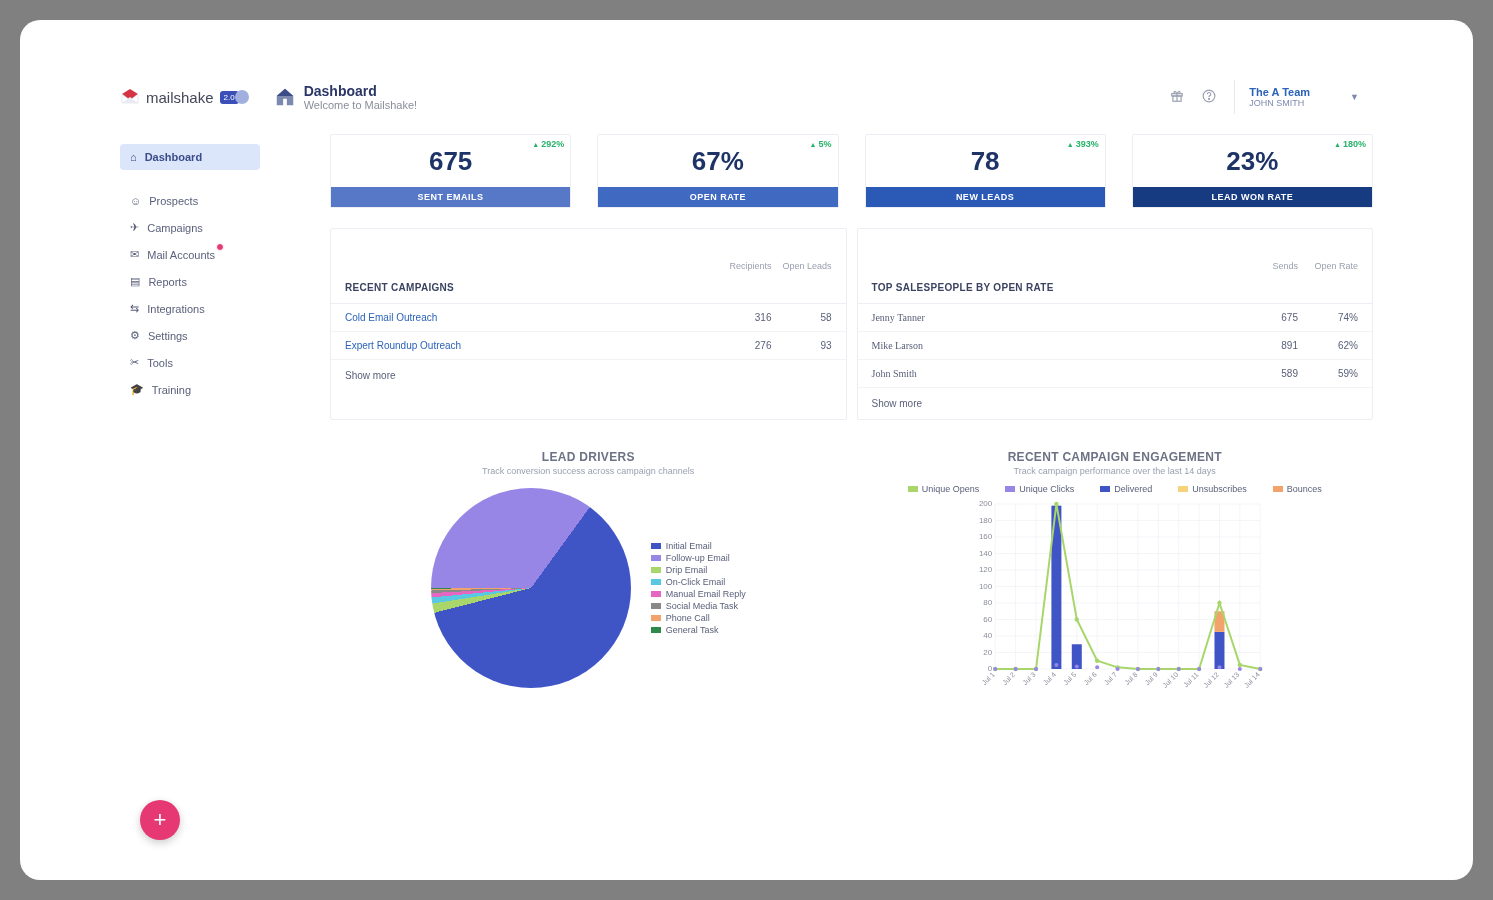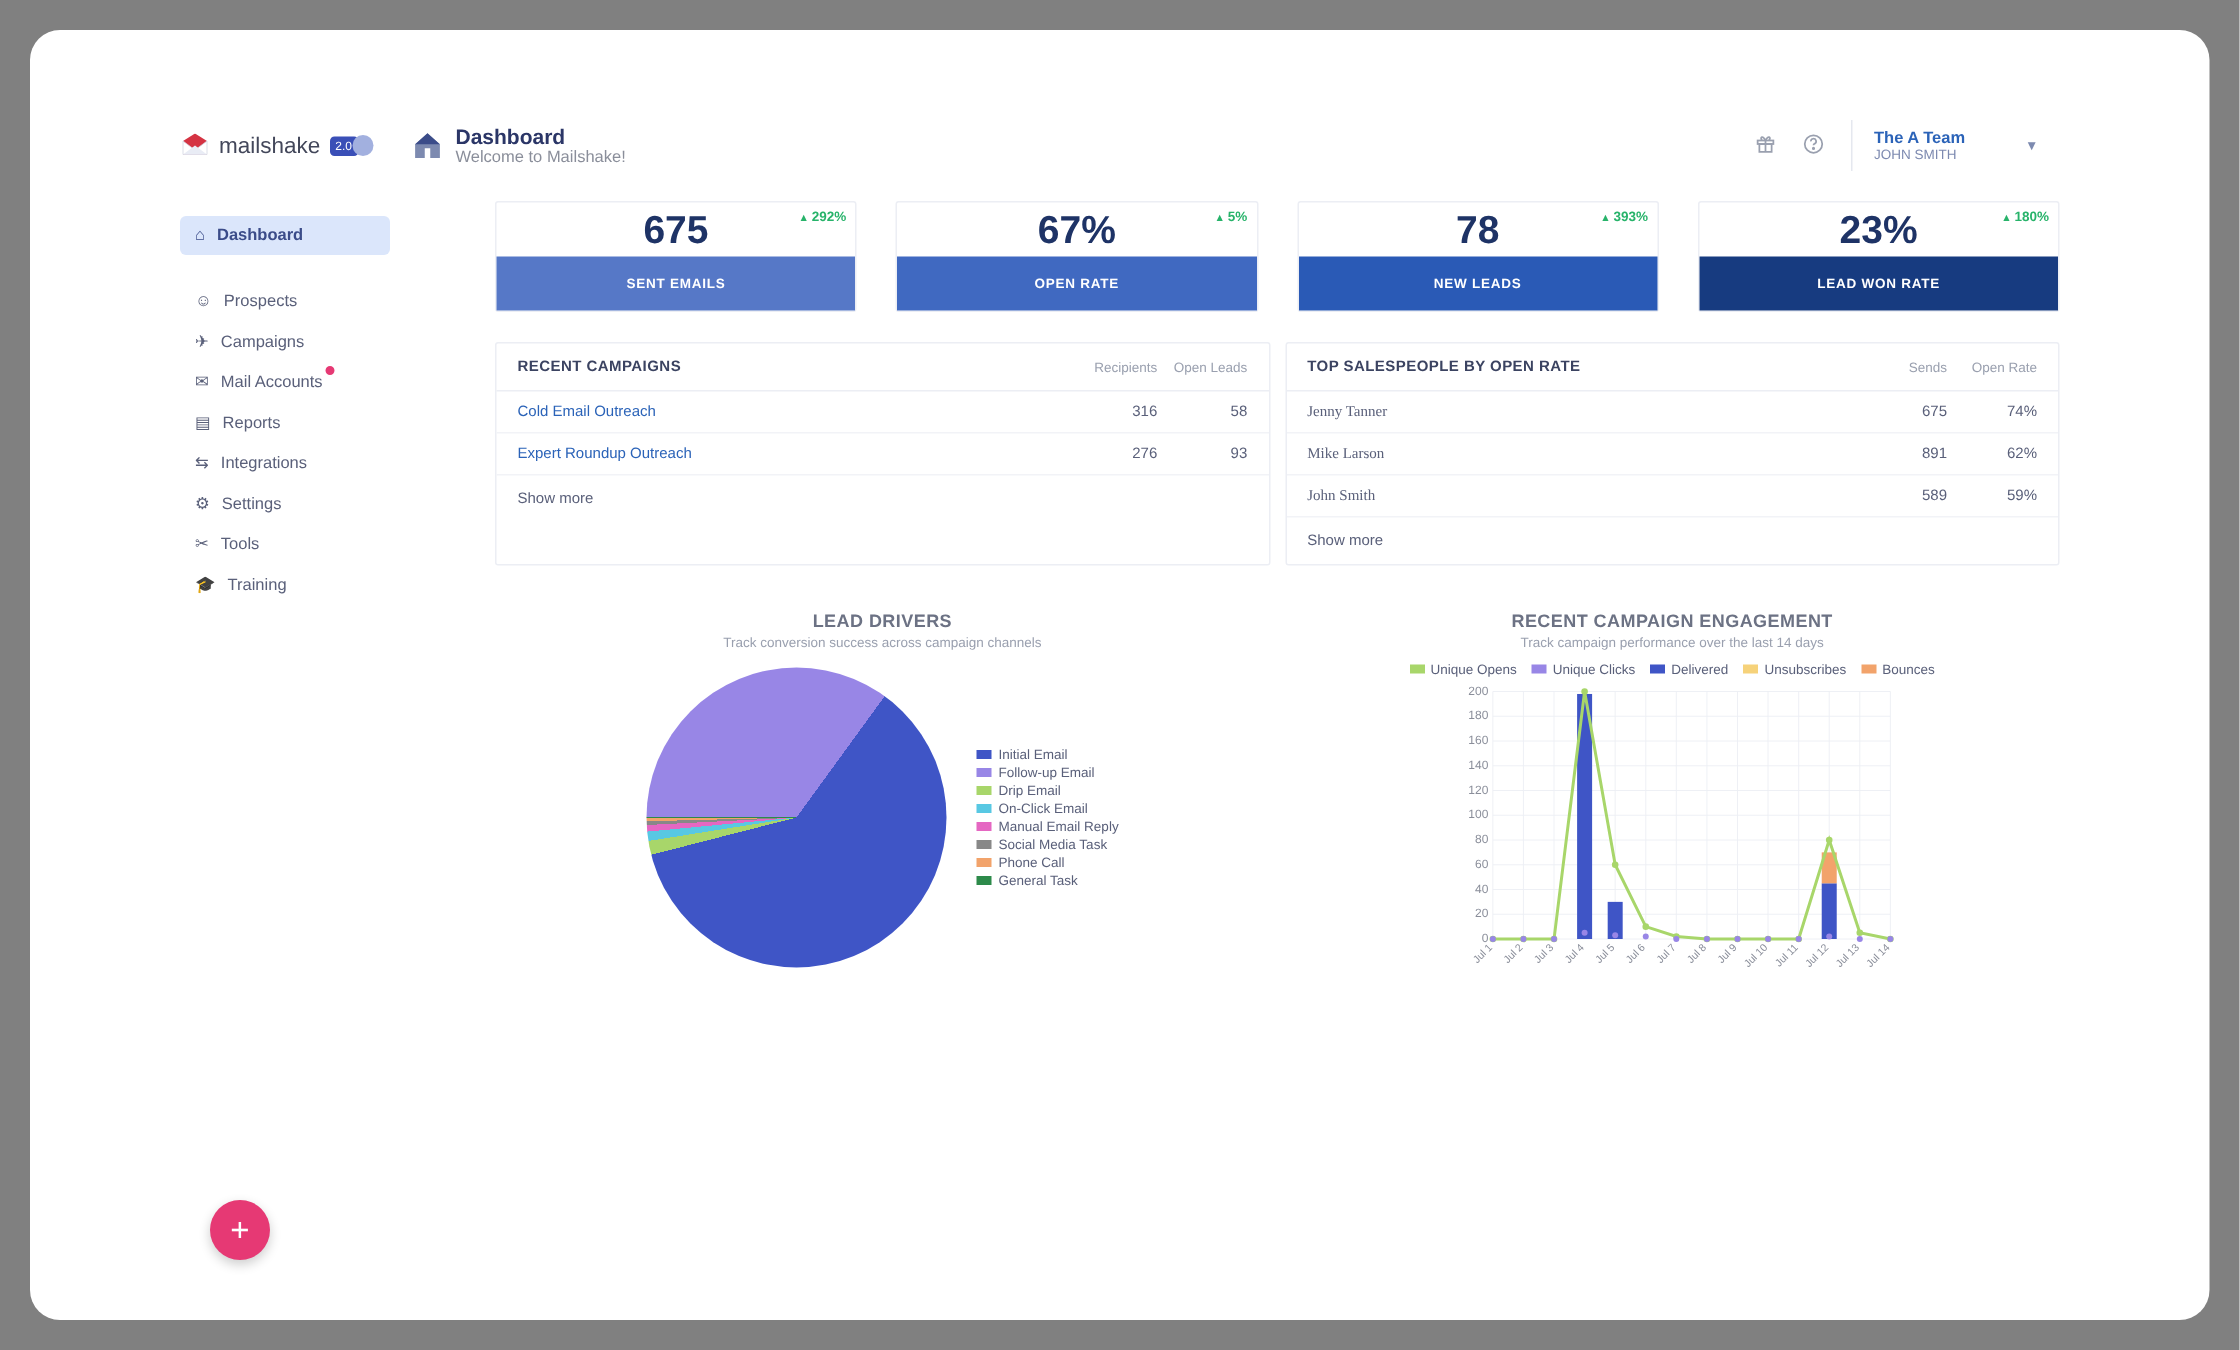--- a/index.html
+++ b/index.html
@@ -25,52 +25,52 @@
   .nav-item { display:flex; align-items:center; gap:8px; padding:7px 10px; font-size:11px; color:#5a607a; cursor:pointer; border-radius:4px; position:relative; }
   .nav-item.active { background:#dbe6fb; color:#3b4c89; font-weight:600; }
   .nav-gap { height:18px; }
   .nav-item .badge { position:absolute; top:2px; left:96px; width:8px; height:8px; background:#e63974; border-radius:50%; border:1px solid #fff; }
 
   .main { flex:1; padding-left:70px; padding-top:10px; }
 
   .kpi-row { display:flex; gap:26px; }
   .kpi-card { flex:1; background:#fff; border:1px solid #eceef4; border-radius:2px; display:flex; flex-direction:column; height:74px; position:relative; }
   .kpi-value { flex:1; display:flex; align-items:center; justify-content:center; font-size:26px; font-weight:700; color:#1e3366; }
-  .kpi-label { height:36px; display:flex; align-items:center; justify-content:center; font-size:9px; font-weight:700; color:#fff; letter-spacing:.5px; }
+  .kpi-label { height:20px; display:flex; align-items:center; justify-content:center; font-size:9px; font-weight:700; color:#fff; letter-spacing:.5px; }
   .kpi-label.a { background:#5678c7; }
   .kpi-label.b { background:#4069c1; }
   .kpi-label.c { background:#2a5ab6; }
   .kpi-label.d { background:#173b80; }
   .kpi-delta { position:absolute; top:4px; right:6px; font-size:9px; color:#27b36a; font-weight:600; }
   .kpi-delta::before { content:"▲ "; font-size:7px; }
 
   .tables-row { display:flex; gap:10px; margin-top:20px; }
   .tbl-card { flex:1; background:#fff; border:1px solid #eceef4; border-radius:2px; }
   .tbl-head { display:flex; align-items:center; padding:10px 14px; border-bottom:1px solid #eceef4; }
-  .tbl-head .title { flex:1; font-size:10px; font-weight:700; color:#3b4361; letter-spacing:.3px; }
+  .tbl-head .title { flex:1; font-size:10px; font-weight:700; color:#3b4361; letter-spacing:.3px;margin-top:43px; }
   .th { font-size:9px; color:#9aa0af; width:60px; text-align:right; }
   .tbl-row { display:flex; padding:8px 14px; border-bottom:1px solid #f2f3f7; font-size:10px;align-items:flex-end; }
   .tbl-row .c1 { flex:1; color:#2b63b8; cursor:pointer; }
   .tbl-row .c1.plain { color:#5a607a; cursor:default;font-family:Liberation Serif, serif; }
   .tbl-row .c  { width:60px; text-align:right; color:#5a607a; }
   .tbl-foot { padding:10px 14px; font-size:10px; color:#5a607a; cursor:pointer; }
 
   .charts-row { display:flex; gap:10px; margin-top:30px; }
   .chart-card { flex:1; display:flex; flex-direction:column; align-items:center; }
   .chart-title { font-size:12px; font-weight:700; color:#6c7284; letter-spacing:.3px; }
   .chart-sub   { font-size:9px; color:#9aa0af; margin-top:2px; }
 
   .pie-wrap { display:flex; align-items:center; gap:20px; margin-top:12px; }
   .pie { width:200px; height:200px; border-radius:50%; background: conic-gradient(#9886e6 0 35%, #3f55c6 35% 96%, #a8d66a 96% 97.5%, #58c8e3 97.5% 98.5%, #e567c2 98.5% 99.2%, #888 99.2% 99.6%, #f2a36b 99.6% 99.9%, #2d8a4a 99.9% 100%); transform: rotate(-90deg); }
   .legend { font-size:9px; color:#5a607a; }
   .legend div { display:flex; align-items:center; gap:5px; margin:2px 0; }
   .sw { width:10px; height:6px; display:inline-block; }
 
   .engagement { margin-top:8px; width:100%; }
-  .eng-legend { display:flex; flex-wrap:wrap; justify-content:center; gap:10px; font-size:9px; color:#5a607a; }
+  .eng-legend { display:flex; flex-wrap:wrap; justify-content:center; gap:26px; font-size:9px; color:#5a607a; }
   .eng-legend span { display:flex; align-items:center; gap:4px; }
   .eng-svg { width:100%; height:210px; }
   .ylab { font-size:8px; fill:#8a8e9a; writing-mode: vertical-rl; transform: rotate(180deg); }
   .tick { font-size:8px; fill:#8a8e9a; }
   .xlab { font-size:7px; fill:#8a8e9a; }
 
   .fab { position:absolute; bottom:40px; left:120px; width:40px; height:40px; border-radius:50%; background:#e63974; color:#fff; display:flex; align-items:center; justify-content:center; font-size:22px; cursor:pointer; box-shadow:0 3px 8px rgba(0,0,0,.2); }
 
   .home-icon-svg { width:22px; height:22px; }
 </style>

